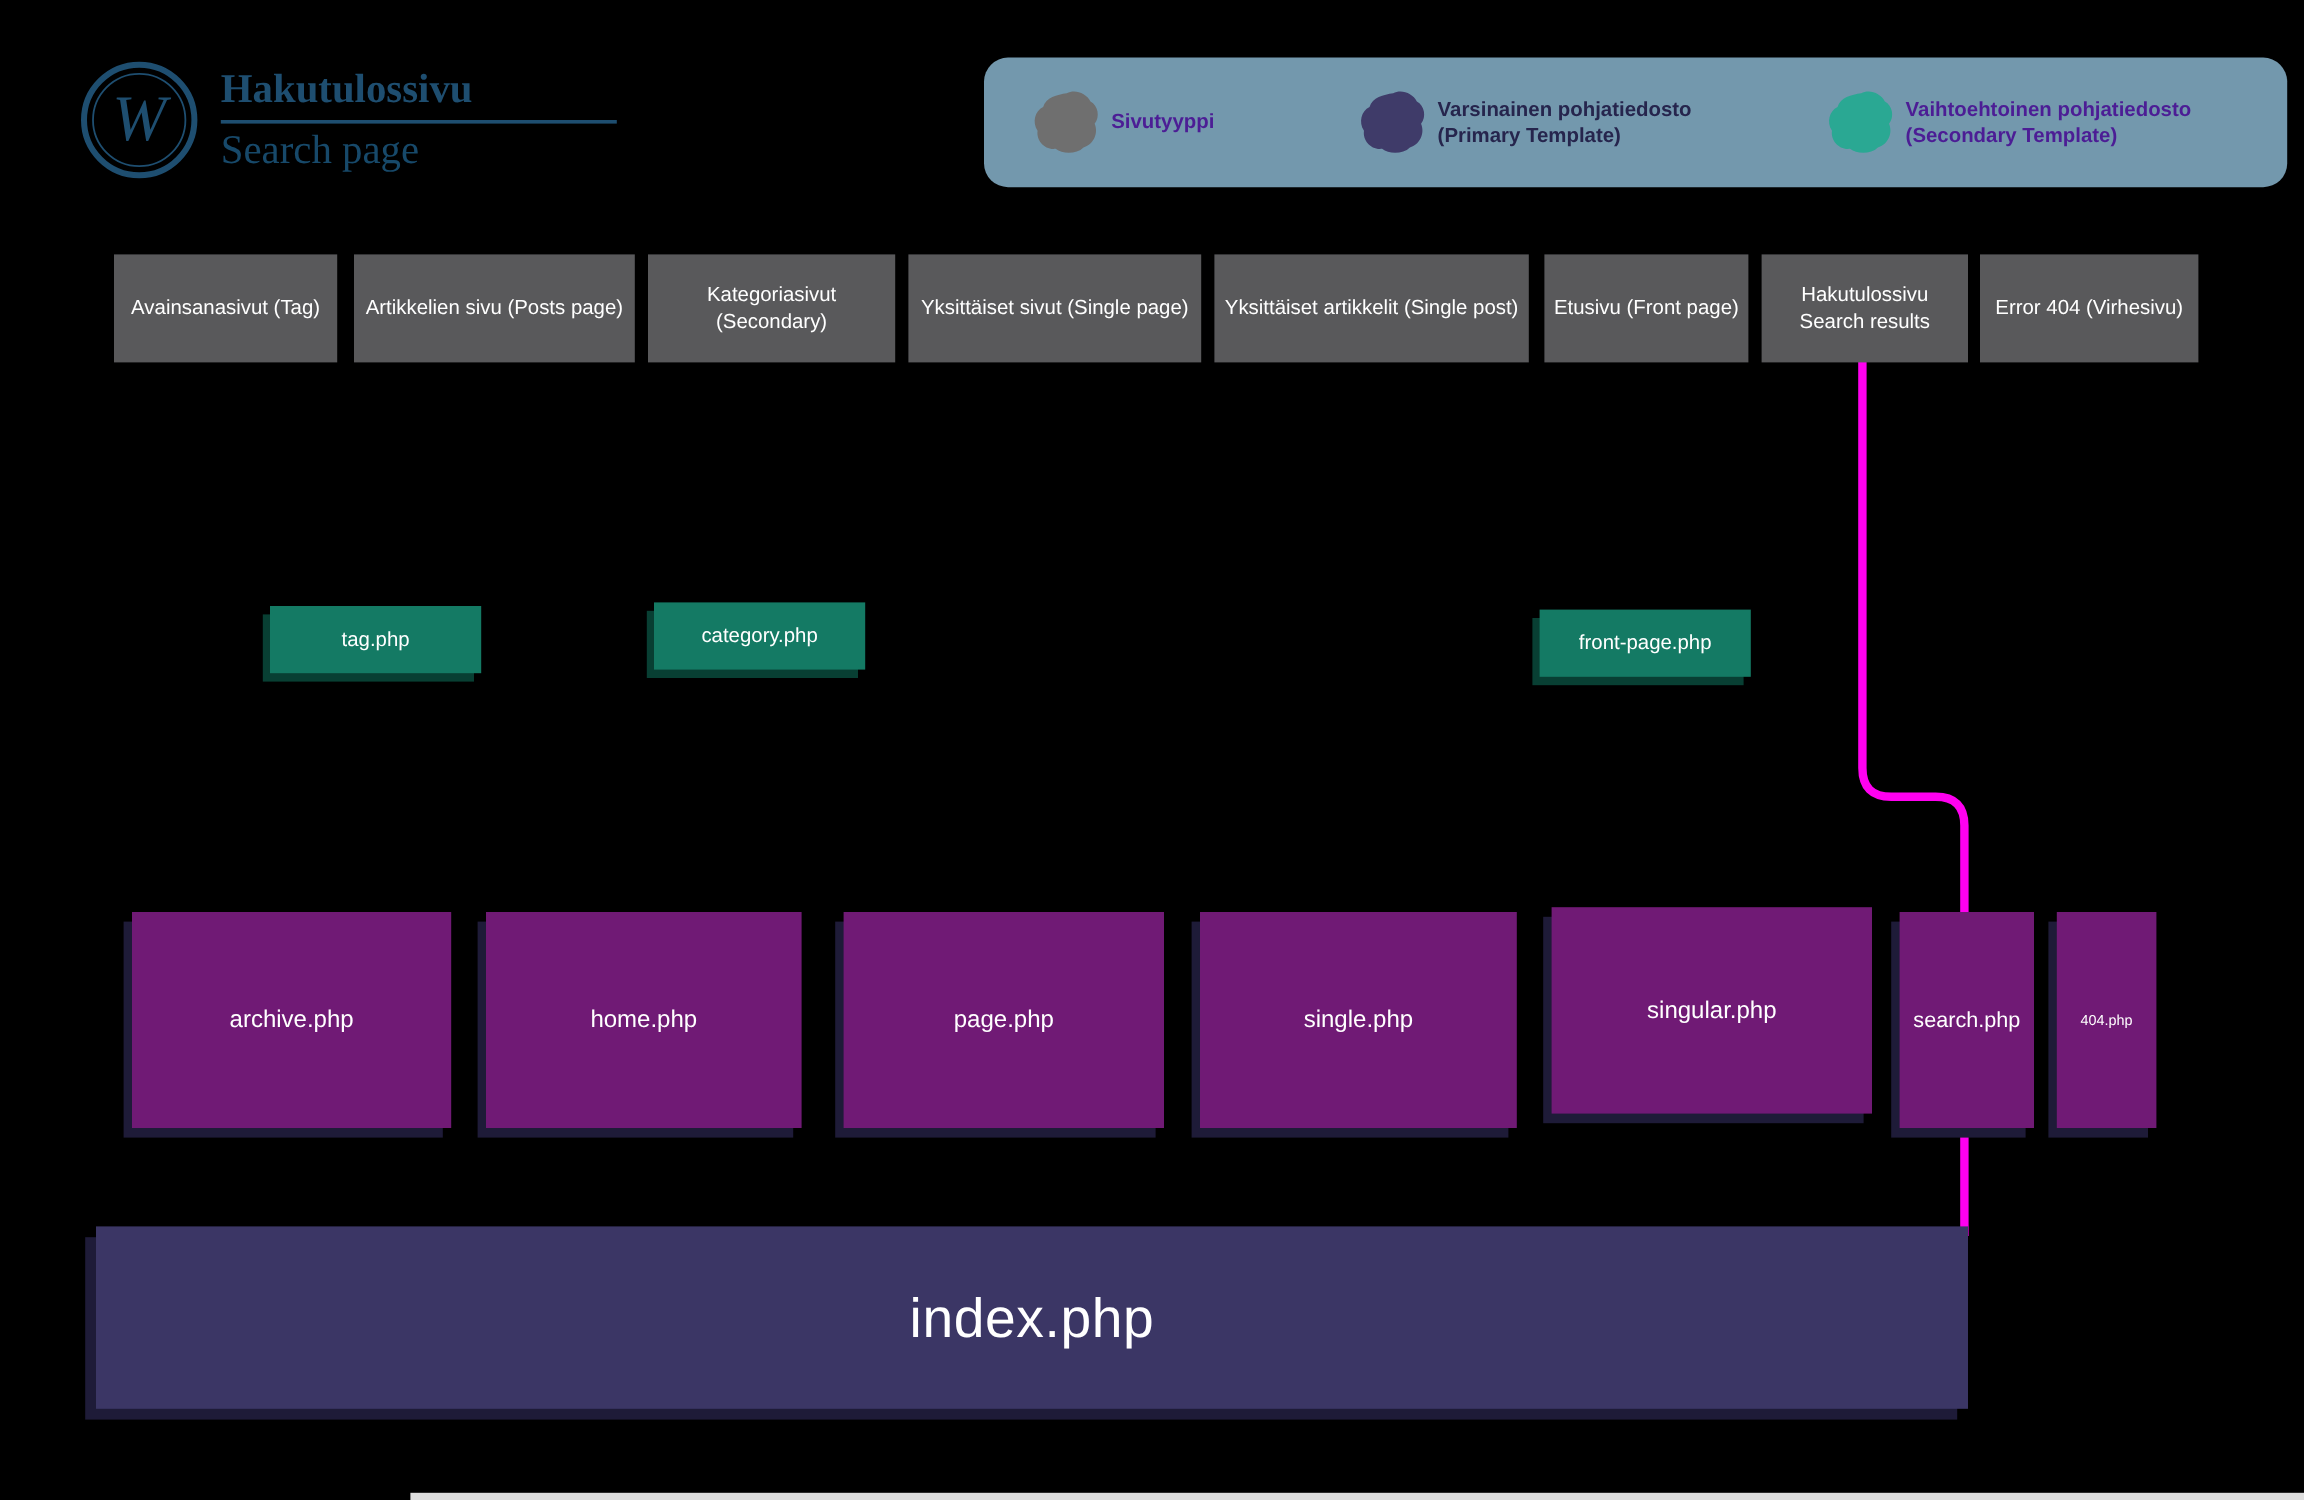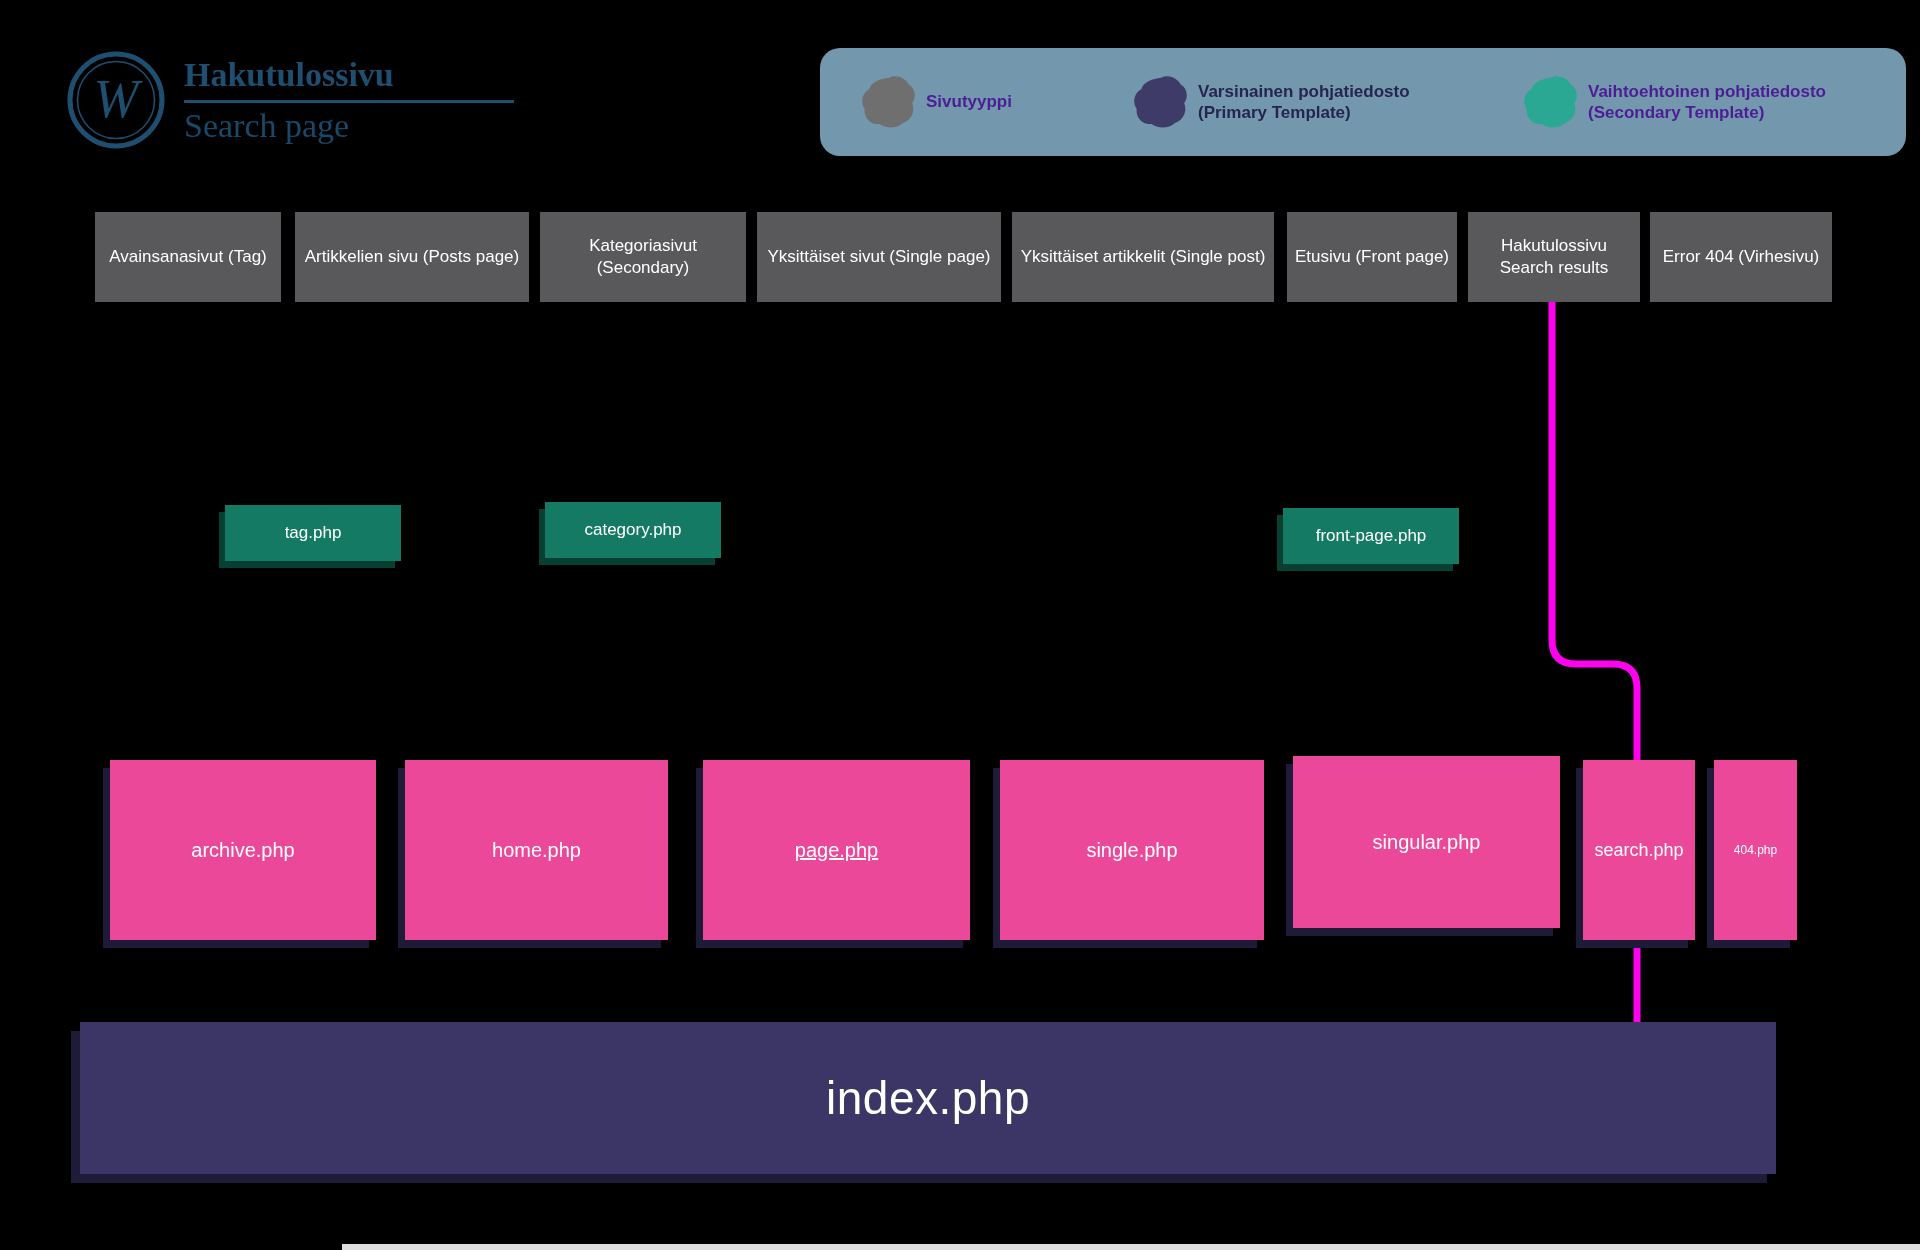--- a/index.html
+++ b/index.html
@@ -9,21 +9,21 @@
 
   .box { position:absolute; display:flex; flex-direction:column; align-items:center;
          justify-content:center; text-align:center; color:#fff; z-index:2; }
 
   .page-type { background:#59595b; height:90px; top:212px; font-size:17px;
                padding:4px 6px; line-height:1.3; }
 
   .secondary  { background:#147a64; height:56px; font-size:17px;
                 box-shadow:-6px 7px 0 #083f33; }
 
-  .primary    { background:#ec4899; top:760px; height:180px; font-size:20px;
+  .primary    { background:#701a75; top:760px; height:180px; font-size:20px;
                 box-shadow:-7px 8px 0 #1e1b38; }
 
   .index-box  { background:#3b3665; font-size:46px; letter-spacing:0.5px;
                 box-shadow:-9px 9px 0 #1e1b38; }
 
   .connector-svg { position:absolute; top:0; left:0; z-index:1; pointer-events:none; }
 
   
   .logo-wrap { position:absolute; left:66px; top:50px; width:100px; height:100px; z-index:2; }
   .title-wrap { position:absolute; left:184px; top:56px; z-index:2;
@@ -113,23 +113,23 @@
     <span>Search results</span>
   </div>
   <div class="box page-type" style="left:1650px;width:182px;">Error 404 (Virhesivu)</div>
 
   <div class="box secondary" style="left:225px;  top:505px; width:176px;">tag.php</div>
   <div class="box secondary" style="left:545px;  top:502px; width:176px;">category.php</div>
   <div class="box secondary" style="left:1283px; top:508px; width:176px;">front-page.php</div>
 
   <div class="box primary" style="left:110px;  width:266px;">archive.php</div>
   <div class="box primary" style="left:405px;  width:263px;">home.php</div>
-  <div class="box primary" style="left:703px;  width:267px;text-decoration:underline;">page.php</div>
+  <div class="box primary" style="left:703px;  width:267px;">page.php</div>
   <div class="box primary" style="left:1000px; width:264px;">single.php</div>
   <div class="box primary" style="left:1293px; top:756px; height:172px; width:267px;">singular.php</div>
   <div class="box primary" style="left:1583px; width:112px; font-size:18px;">search.php</div>
   <div class="box primary" style="left:1714px; width:83px;  font-size:12px;text-align:right;">404.php</div>
 
-  <div class="box index-box" style="left:80px; top:1022px; width:1696px; height:152px;">index.php</div>
+  <div class="box index-box" style="left:80px; top:1022px; width:1560px; height:152px;">index.php</div>
 
   <div class="bottom-strip"></div>
 
 </div>
 
 </body></html>

